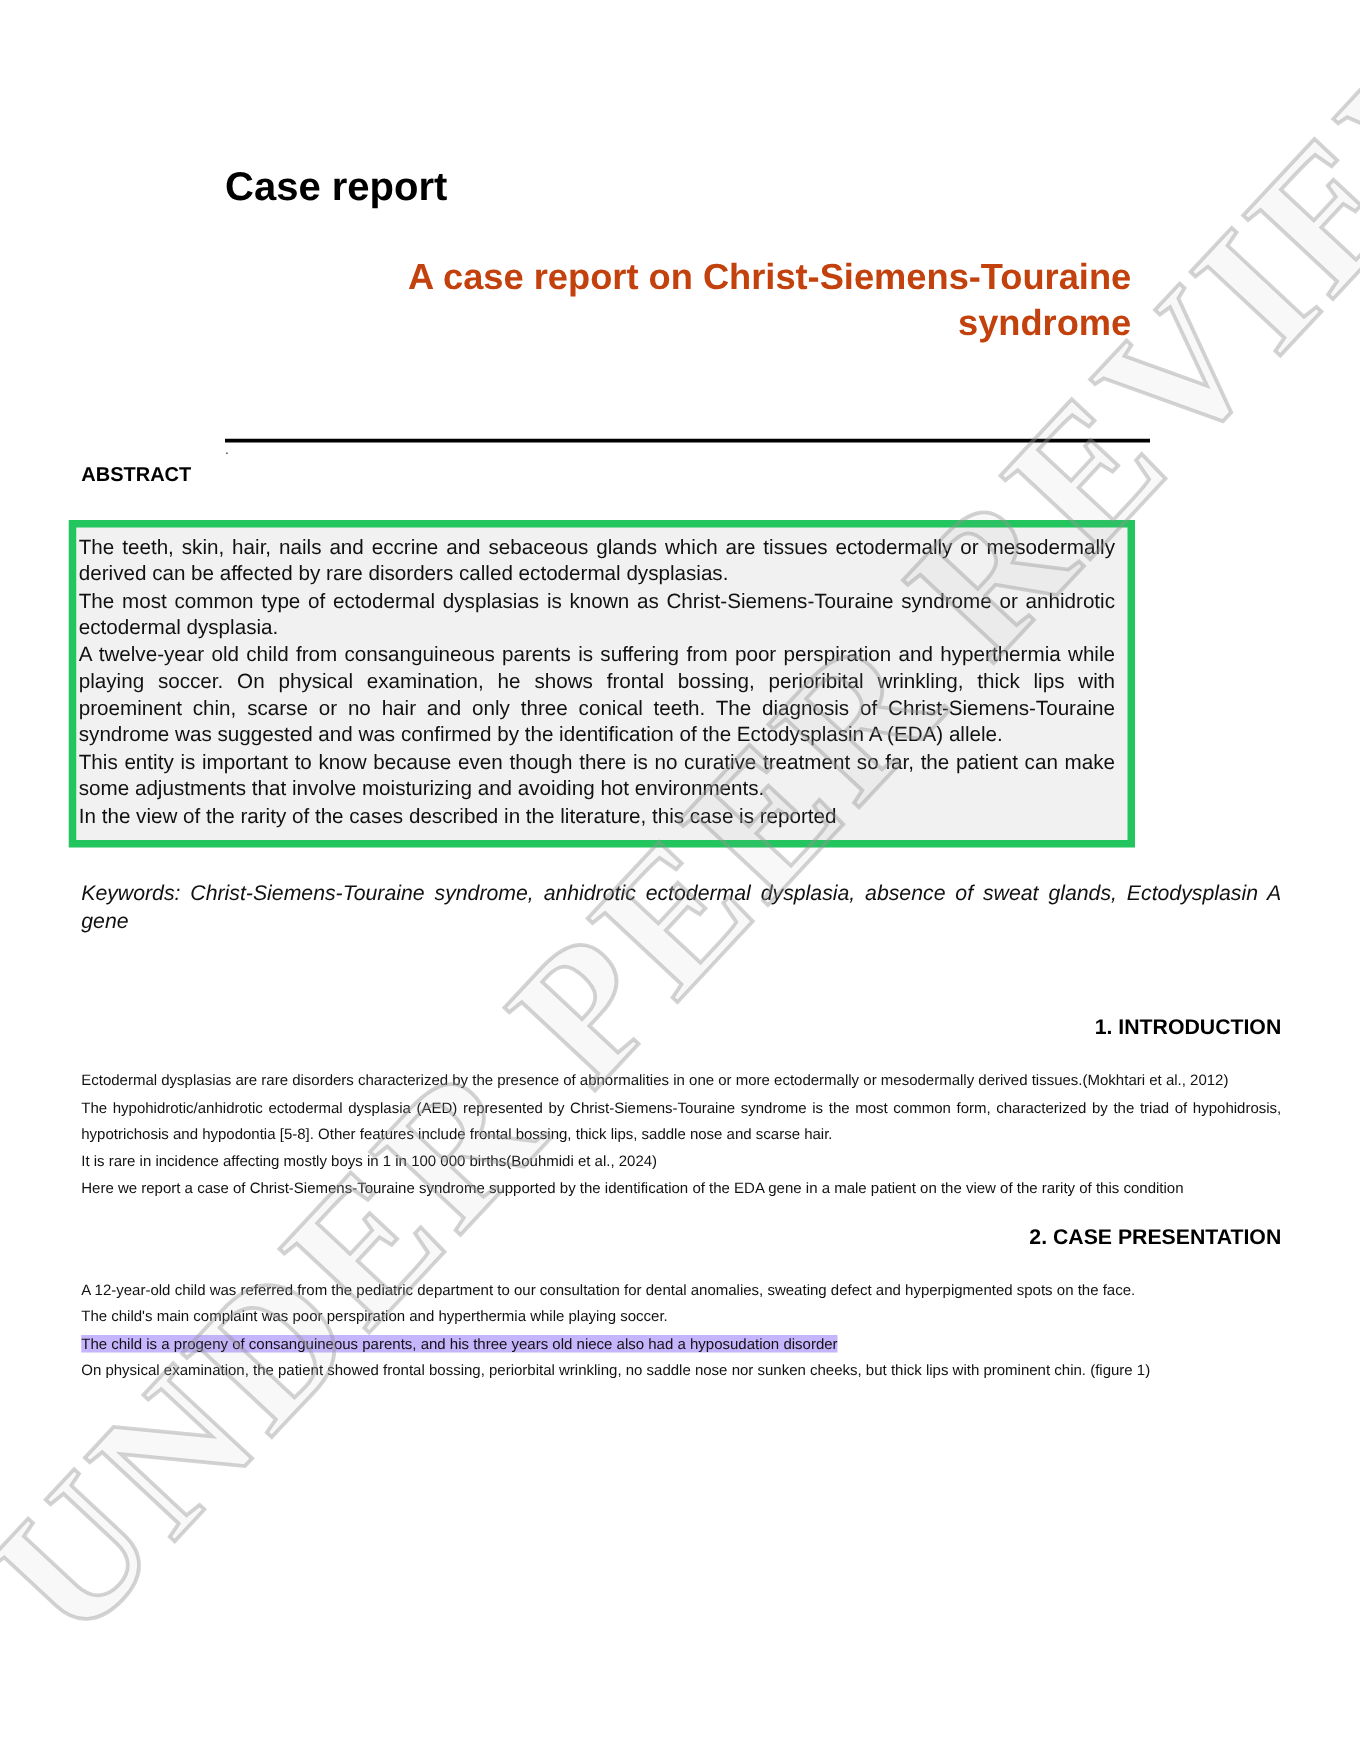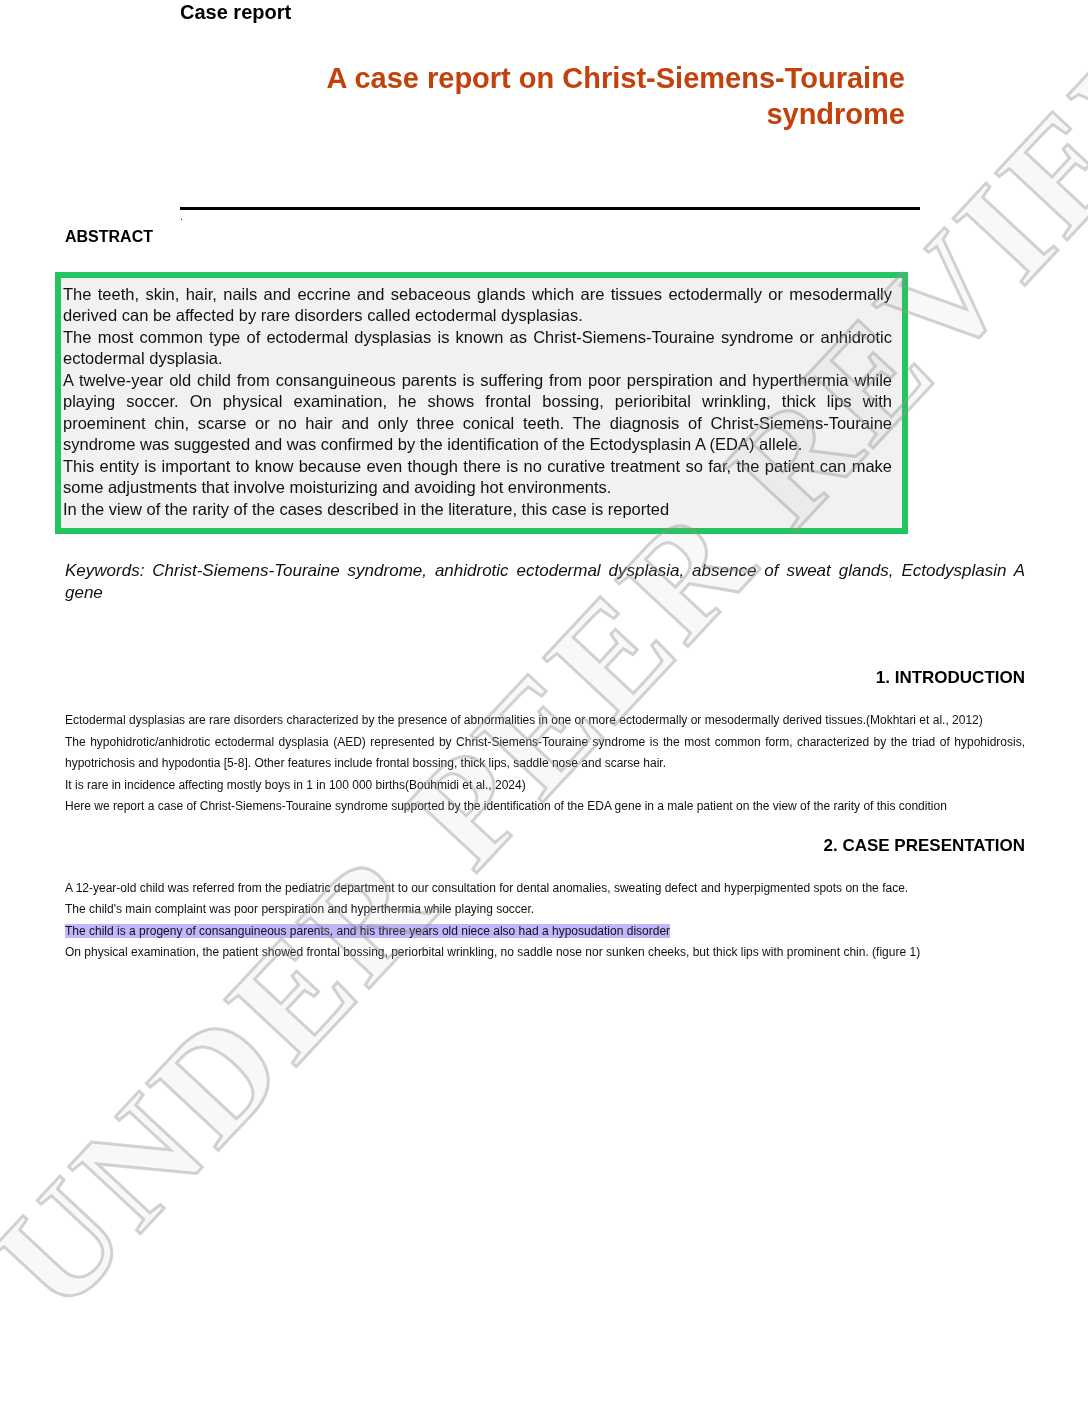--- a/index.html
+++ b/index.html
@@ -30,22 +30,23 @@
   }
 
   .content {
     position: relative;
     z-index: 1;
     padding: 0 63px 0 65px;
   }
 
   .kicker {
     margin: 0;
+    padding-top: 130px;
     margin-left: 115px;
-    font-size: 20px;
+    font-size: 32px;
     font-weight: bold;
     line-height: 1.2;
     color: #000;
   }
 
   .title {
     margin: 36px 120px 0 115px;
     text-align: right;
     font-size: 29px;
     font-weight: bold;

